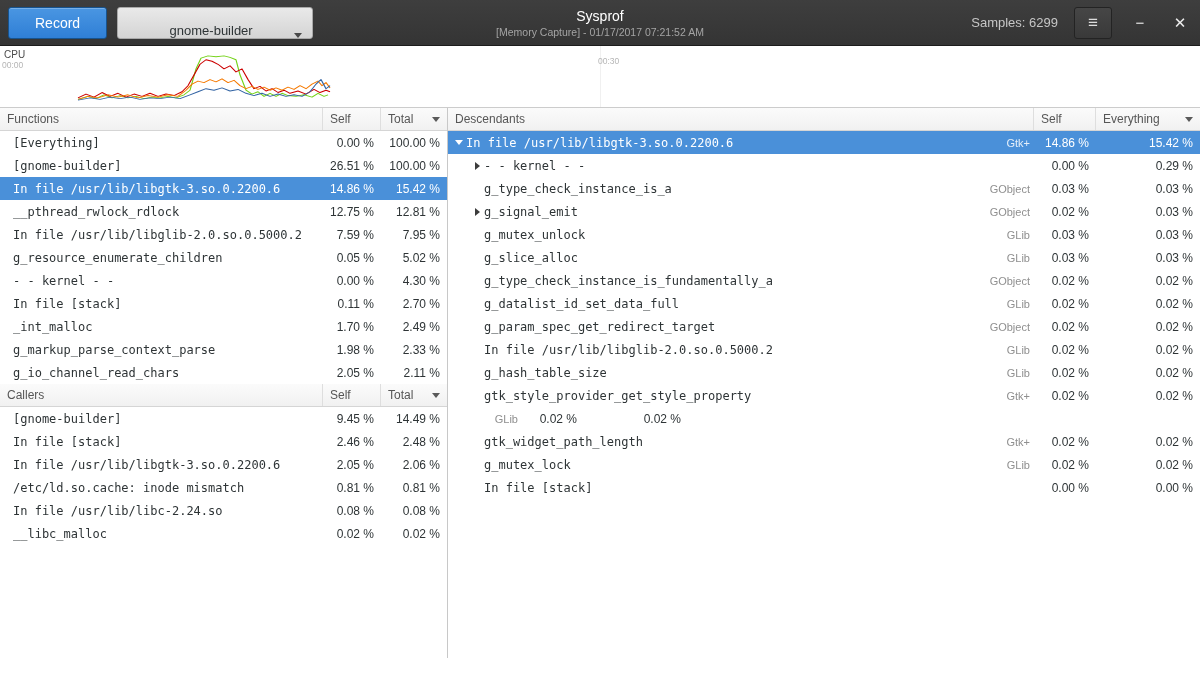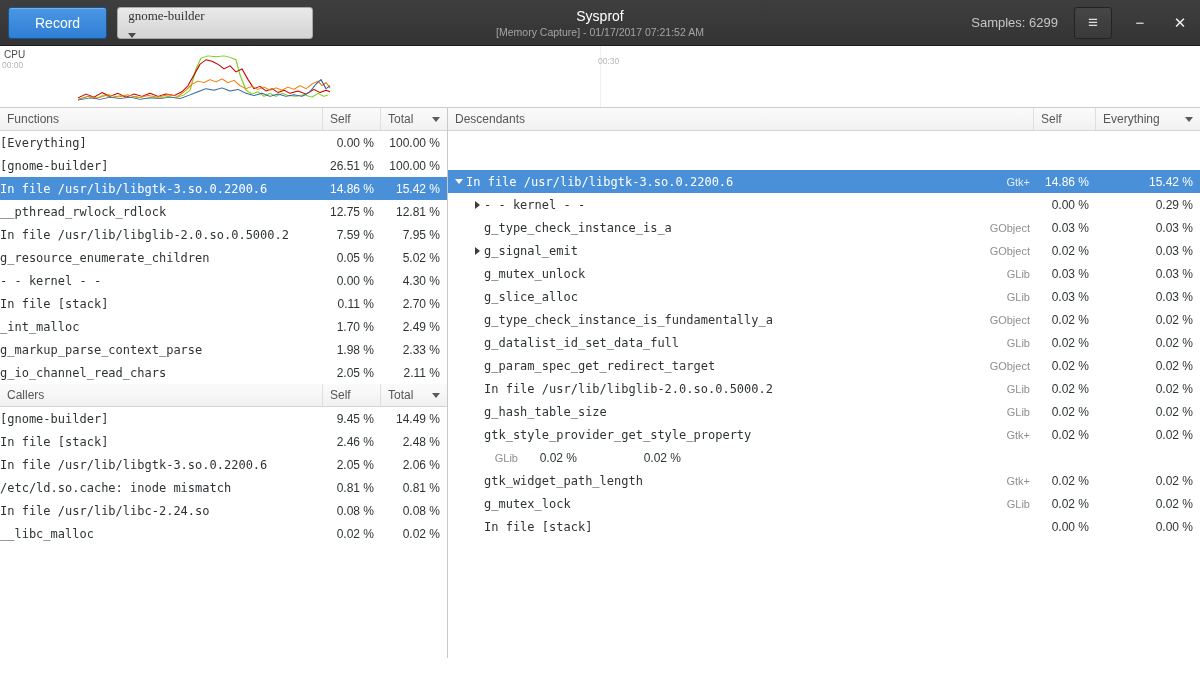--- a/index.html
+++ b/index.html
@@ -5,23 +5,23 @@
   * { margin:0; padding:0; box-sizing:border-box; }
   html,body { width:1200px; height:675px; overflow:hidden; }
   body { font-family:"Liberation Sans","DejaVu Sans",sans-serif; background:#ffffff; color:#2e3436; }
 
   
   .headerbar { height:46px; background:linear-gradient(#3e3e3e,#343434); border-bottom:1px solid #1c1c1c;
                display:flex; align-items:center; padding:0 8px; position:relative; }
   .record-btn { height:32px; padding:0 26px; font-size:14px; color:#fff; cursor:pointer;
                 background:linear-gradient(#4a96e2,#2f7fd6); border:1px solid #17538e; border-radius:3px;
                 box-shadow:inset 0 1px 0 rgba(255,255,255,.25); font-family:inherit; }
-  .process-select { margin-left:10px; height:32px; width:196px; display:flex; align-items:flex-start; cursor:pointer;
+  .process-select { margin-left:10px; height:32px; width:196px; display:flex; align-items:flex-end; cursor:pointer;
                     background:linear-gradient(#e9e9e9,#d4d4d4); border:1px solid #a9a9a9; border-radius:3px;
-                    font-size:13px; color:#2e3436; font-family:Liberation Serif, serif; padding:0 10px;flex-direction:column; }
+                    font-size:13px; color:#2e3436; font-family:Liberation Sans, sans-serif; padding:0 10px; }
   .process-select .lbl { flex:1; text-align:center; }
   .dd-arrow { width:0; height:0; border-left:4px solid transparent; border-right:4px solid transparent;
               border-top:5px solid #4a4a4a; }
   .titlebox { position:absolute; left:50%; transform:translateX(-50%); text-align:center; pointer-events:none; }
   .title { color:#ffffff; font-weight:normal; font-size:14px; }
   .subtitle { color:#a4a4a4; font-size:10.5px; margin-top:2px; }
   .header-right { margin-left:auto; display:flex; align-items:center; gap:16px; }
   .samples { color:#c6c6c6; font-size:13px; }
   .menu-btn { width:38px; height:32px; background:linear-gradient(#464646,#393939); border:1px solid #232323;
               border-radius:3px; color:#dddddd; display:flex; align-items:center; justify-content:center;
@@ -33,37 +33,37 @@
   .chart { position:relative; height:62px; background:#ffffff; border-bottom:1px solid #cccccc; }
   .chart svg { position:absolute; left:0; top:0; width:100%; height:100%; }
   .cpu-label { position:absolute; left:4px; top:3px; font-size:10px; color:#4a4a4a; }
   .t0 { position:absolute; left:2px; top:14px; font-size:8.5px; color:#b5b5b5; }
   .t30 { position:absolute; left:598px; top:10px; font-size:8.5px; color:#b5b5b5; }
   .midline { position:absolute; left:600px; top:0; bottom:0; width:1px; background:rgba(0,0,0,.06); }
 
   
   .main { display:flex; height:550px; }
   .left { width:448px; border-right:1px solid #c8c8c8; display:flex; flex-direction:column; }
-  .right { flex:1; display:flex; flex-direction:column;gap:39px; }
+  .right { flex:1; display:flex; flex-direction:column; }
 
   .thead { height:23px; flex:0 0 23px; background:linear-gradient(#fbfbfb,#f1f1f1); border-bottom:1px solid #d5d5d5;
            display:flex; font-size:12px; color:#565656; }
   .hcell { height:100%; display:flex; align-items:center; padding:0 7px; border-right:1px solid #dedede; cursor:pointer; }
   .hname, .hdname { flex:1; }
   .hself { width:58px; }
   .htotal { width:66px; border-right:none; }
   .hdself { width:62px; }
   .hdcum { width:104px; border-right:none; }
   .sort-arrow { width:0; height:0; border-left:4px solid transparent; border-right:4px solid transparent;
                 border-top:5px solid #5a5a5a; margin-left:auto; }
 
   .tbody { display:flex; flex-direction:column; }
   .trow { height:23px; flex:0 0 23px; display:flex; align-items:center; font-size:12px; cursor:default; }
   .cell { white-space:nowrap; overflow:hidden; }
-  .cname { flex:1; padding-left:0; font-family:"DejaVu Sans Mono","Liberation Mono",monospace; font-size:12px; }
+  .cname { flex:1; padding-left:13px; font-family:"DejaVu Sans Mono","Liberation Mono",monospace; font-size:12px; }
   .cnum { text-align:right; padding-right:7px; font-size:12px; }
   .cself { width:58px; }
   .ctotal { width:66px; }
 
   .dname { flex:1; display:flex; align-items:center; font-family:"DejaVu Sans Mono","Liberation Mono",monospace; font-size:12px; }
   .exp { width:14px; flex:0 0 14px; display:flex; align-items:center; justify-content:center; }
   .ccat { width:74px; text-align:right; padding-right:4px; font-size:11px; color:#8f8f8f; }
   .dself { width:62px; }
   .dcum { width:104px; }
 

